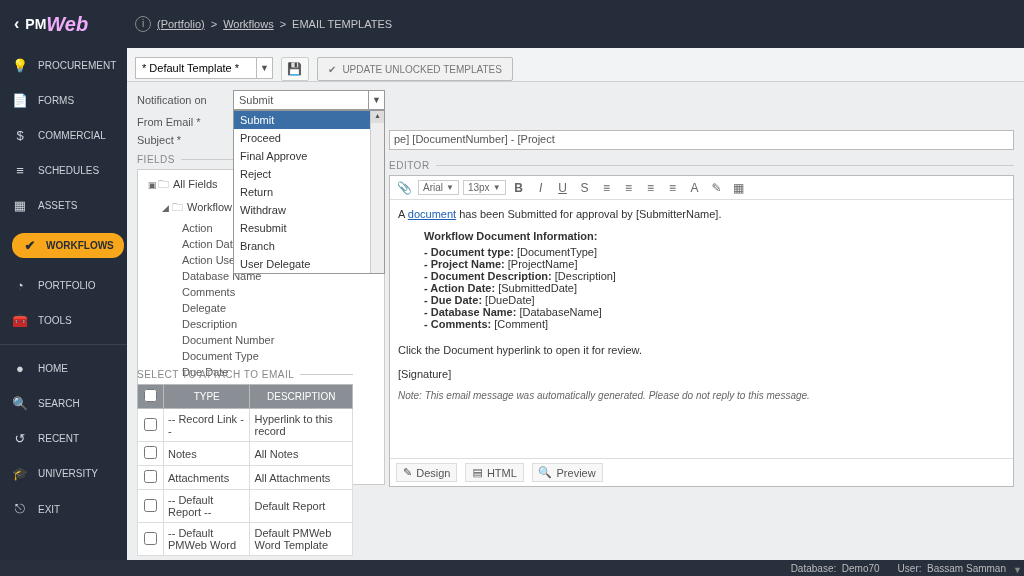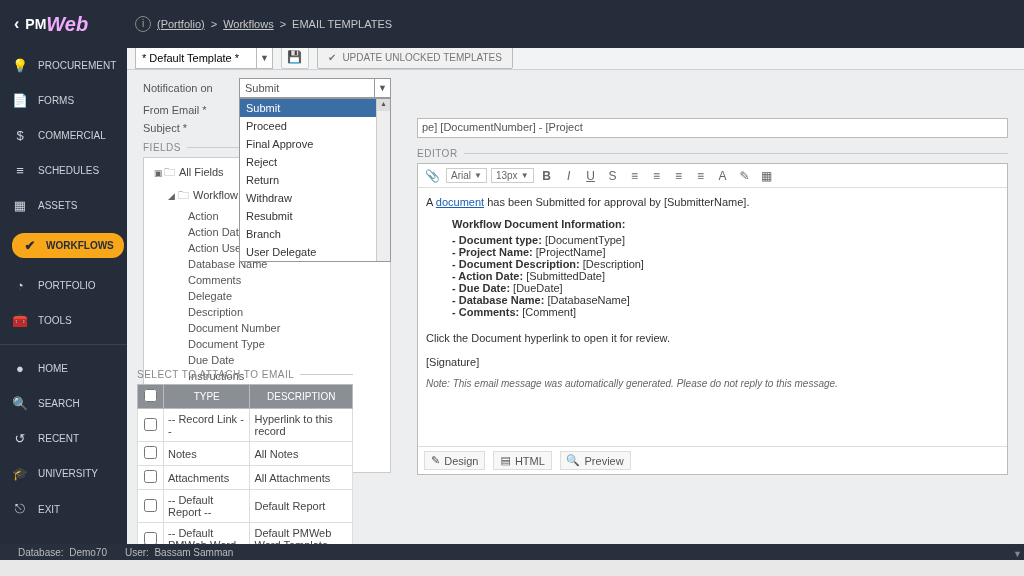--- a/index.html
+++ b/index.html
@@ -11,27 +11,27 @@
 .crumb{display:flex;align-items:center;gap:6px;padding-left:8px;color:#c8c8c8;font-size:11px}
 .crumb .info{width:16px;height:16px;border:1px solid #888;border-radius:50%;text-align:center;line-height:14px;font-size:10px;color:#aaa}
 .crumb span{color:#c8c8c8}
 .sidebar{position:absolute;left:0;top:48px;bottom:16px;width:127px;background:#252d3a;overflow:hidden}
 .nav-item{display:flex;align-items:center;gap:10px;padding:10px 12px;color:#cfd3da;font-size:10px;cursor:pointer}
 .nav-item.active{color:#fff}
 .nav-item .pill{background:#f8a71a;border-radius:12px;padding:5px 10px;color:#252d3a;font-weight:bold;display:flex;align-items:center;gap:8px}
 .nav-item .icon{width:16px;text-align:center;font-size:13px}
 .nav-sep{height:1px;background:#3a4150;margin:6px 0}
 .main{position:absolute;left:127px;top:48px;right:0;bottom:16px;background:#eceef0;overflow:hidden}
-.toolbar{height:22px;border-bottom:1px solid #d0d0d0;display:flex;align-items:flex-end;gap:8px;padding:0 8px;background:#f1f3f5}
+.toolbar{height:34px;border-bottom:1px solid #d0d0d0;display:flex;align-items:flex-start;gap:8px;padding:9px 8px;background:#f1f3f5}
 .combo{display:flex;align-items:center;border:1px solid #bbb;background:#fff;height:22px}
 .combo input{border:none;padding:0 6px;font-size:11px;width:120px;outline:none}
 .combo .dd{width:16px;text-align:center;border-left:1px solid #bbb;font-size:9px;color:#555;line-height:20px}
 .tbtn{width:28px;height:24px;border:1px solid #ccc;background:#f8f8f8;display:flex;align-items:center;justify-content:center;font-size:12px;color:#666;border-radius:2px}
 .upd{height:24px;border:1px solid #bbb;background:#f1f1f1;color:#777;font-size:10px;padding:0 10px;display:flex;align-items:center;gap:6px;border-radius:2px}
-.content{display:flex;padding:8px 16px;gap:26px;height:calc(100% - 34px);overflow:auto}
+.content{display:flex;padding:8px 10px;gap:4px;height:calc(100% - 34px);overflow:auto}
 .leftcol{width:248px;flex-shrink:0}
 .formrow{display:flex;align-items:center;margin-bottom:6px;font-size:11px;color:#555}
 .formrow label{width:96px}
 .sel{flex:1;border:1px solid #999;height:20px;display:flex;align-items:center;background:#fff;position:relative}
 .sel .v{padding:0 5px;font-size:11px}
 .sel .dd{width:16px;border-left:1px solid #999;text-align:center;font-size:9px;line-height:18px;margin-left:auto}
 .dropdown{position:absolute;top:19px;left:-1px;right:-1px;border:1px solid #999;background:#fff;z-index:10}
 .dropdown .opt{padding:3px 6px;font-size:11px;color:#333}
 .dropdown .opt.sel-opt{background:#3a6ea5;color:#fff}
 .dropdown .sb{position:absolute;right:0;top:0;bottom:0;width:14px;background:#eee;border-left:1px solid #ccc}
@@ -57,21 +57,21 @@
 .ed-body a{color:#1a5fb4;text-decoration:underline}
 .ed-body ul{list-style:none;padding-left:26px}
 .ed-body ul li{font-size:11px}
 .ed-body .note{font-style:italic;color:#666;font-size:10px}
 .ed-foot{display:flex;gap:8px;padding:4px 6px;border-top:1px solid #ddd;font-size:11px;color:#555}
 .ed-foot .tab{display:flex;align-items:center;gap:4px;padding:2px 6px;border:1px solid #ddd;background:#f7f7f7}
 .att-tbl{width:100%;border-collapse:collapse;font-size:11px;background:#fff}
 .att-tbl th{background:#8a8f95;color:#fff;font-weight:normal;padding:4px;font-size:10px;border:1px solid #bbb}
 .att-tbl td{border:1px solid #ddd;padding:4px;color:#444}
 .att-tbl td.cb{width:26px;text-align:center}
-.status{position:absolute;left:0;right:0;bottom:16px;height:16px;background:#28303d;color:#bbb;font-size:10px;display:flex;align-items:center;padding:0 18px;gap:18px}
+.status{position:absolute;left:0;right:0;bottom:0;height:16px;background:#28303d;color:#bbb;font-size:10px;display:flex;align-items:center;justify-content:flex-end;padding:0 18px;gap:18px}
 .status .dd2{position:absolute;right:2px;bottom:1px;color:#888;font-size:9px}
 </style>
 </head>
 <body>
 
 <div class="topbar">
   <div class="logo">
     <span class="chev">‹</span>
     <span class="p">P</span>
       <span class="m">M</span>

